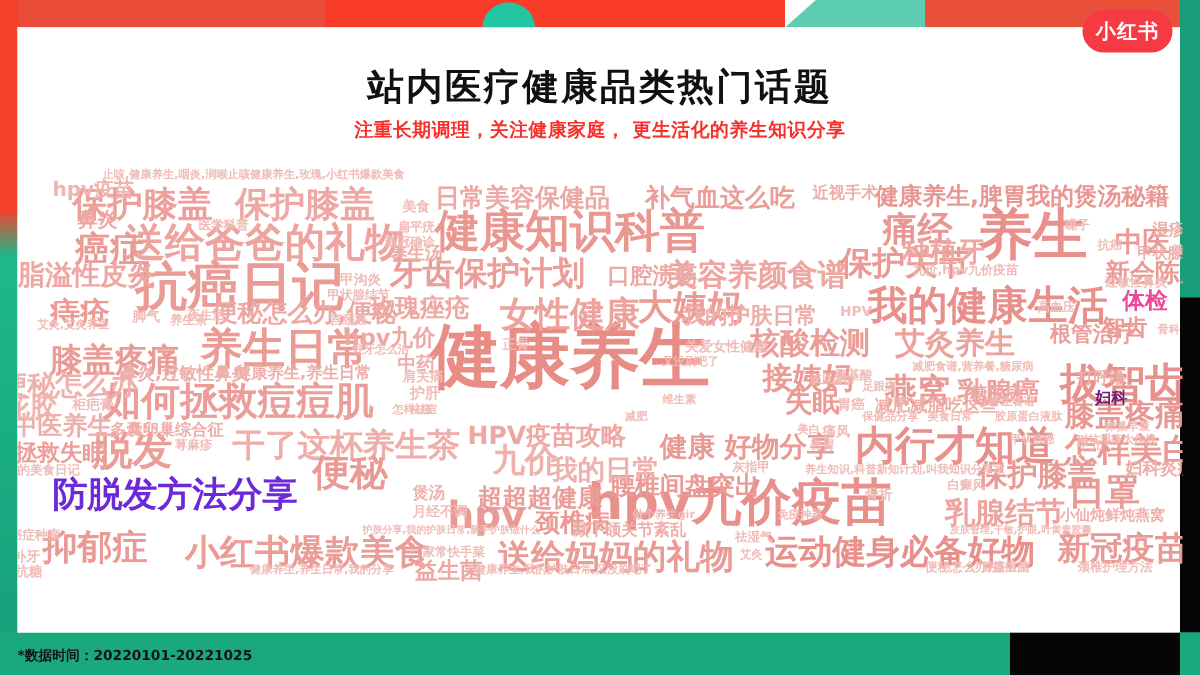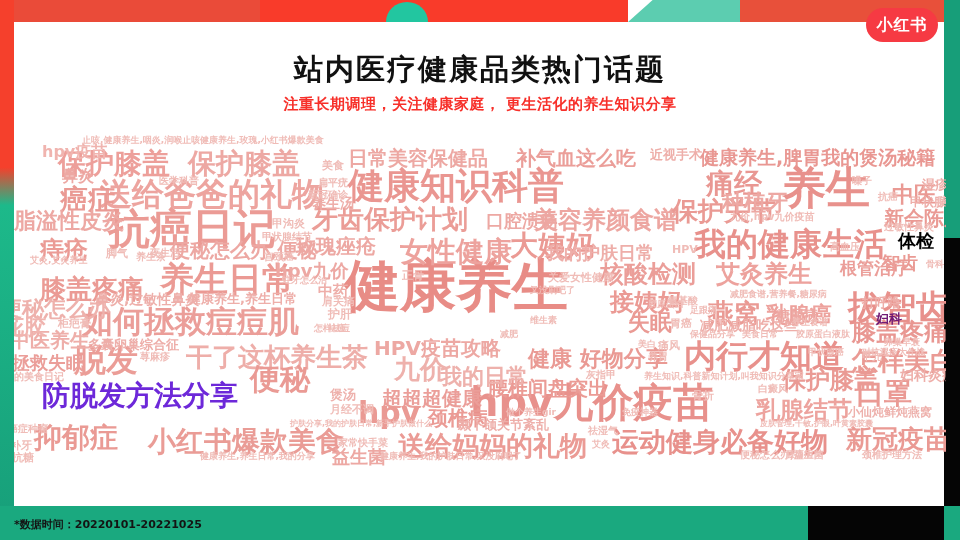--- a/index.html
+++ b/index.html
@@ -118,21 +118,21 @@
       <span class="w" style="left: 586px; top: 136px; font-size: 24px; color: rgb(235, 158, 153);">核酸检测</span>
       <span class="w" style="left: 702px; top: 136px; font-size: 24px; color: rgb(237, 162, 157);">艾灸养生</span>
       <span class="w" style="left: 596px; top: 164px; font-size: 24px; color: rgb(235, 154, 148);">接姨妈</span>
       <span class="w" style="left: 694px; top: 174px; font-size: 26px; color: rgb(234, 154, 148);">燕窝</span>
       <span class="w" style="left: 752px; top: 178px; font-size: 22px; color: rgb(237, 162, 157);">乳腺癌</span>
       <span class="w" style="left: 658px; top: 72px; font-size: 26px; color: rgb(234, 154, 148);">保护关节</span>
       <span class="w" style="left: 692px; top: 44px; font-size: 28px; color: rgb(233, 151, 146);">痛经</span>
       <span class="w" style="left: 708px; top: 66px; font-size: 22px; color: rgb(237, 168, 163);">种植牙</span>
       <span class="w" style="left: 878px; top: 58px; font-size: 22px; color: rgb(234, 154, 148); text-align: right;">中医</span>
       <span class="w" style="left: 870px; top: 82px; font-size: 20px; color: rgb(234, 154, 148);">新会陈皮</span>
-      <span class="w" style="left: 884px; top: 106px; font-size: 18px; color: #000000;">体检</span>
+      <span class="w" style="left: 884px; top: 106px; font-size: 18px; color: #ec4899;">体检</span>
       <span class="w" style="left: 868px; top: 128px; font-size: 18px; color: rgb(234, 154, 148);">智齿</span>
       <span class="w" style="left: 46px; top: 60px; font-size: 28px; color: rgb(234, 154, 148);">癌症</span>
       <span class="w" style="left: 0px; top: 84px; font-size: 22px; color: rgb(237, 168, 163);">脂溢性皮炎</span>
       <span class="w" style="left: 26px; top: 112px; font-size: 24px; color: rgb(235, 155, 149);">痔疮</span>
       <span class="w" style="left: 48px; top: 42px; font-size: 16px; color: rgb(237, 168, 163);">鼻炎</span>
       <span class="w" style="left: 28px; top: 18px; font-size: 16px; color: rgb(240, 180, 175);">hpv疫苗</span>
       <span class="w" style="left: 334px; top: 22px; font-size: 20px; color: rgb(237, 168, 163);">日常美容保健品</span>
       <span class="w" style="left: 502px; top: 22px; font-size: 20px; color: rgb(235, 158, 153);">补气血这么吃</span>
       <span class="w" style="left: 686px; top: 22px; font-size: 19px; color: rgb(233, 151, 146);">健康养生,脾胃我的煲汤秘籍</span>
       <span class="w" style="left: 282px; top: 110px; font-size: 20px; color: rgb(237, 168, 163);">玫瑰痤疮</span>

